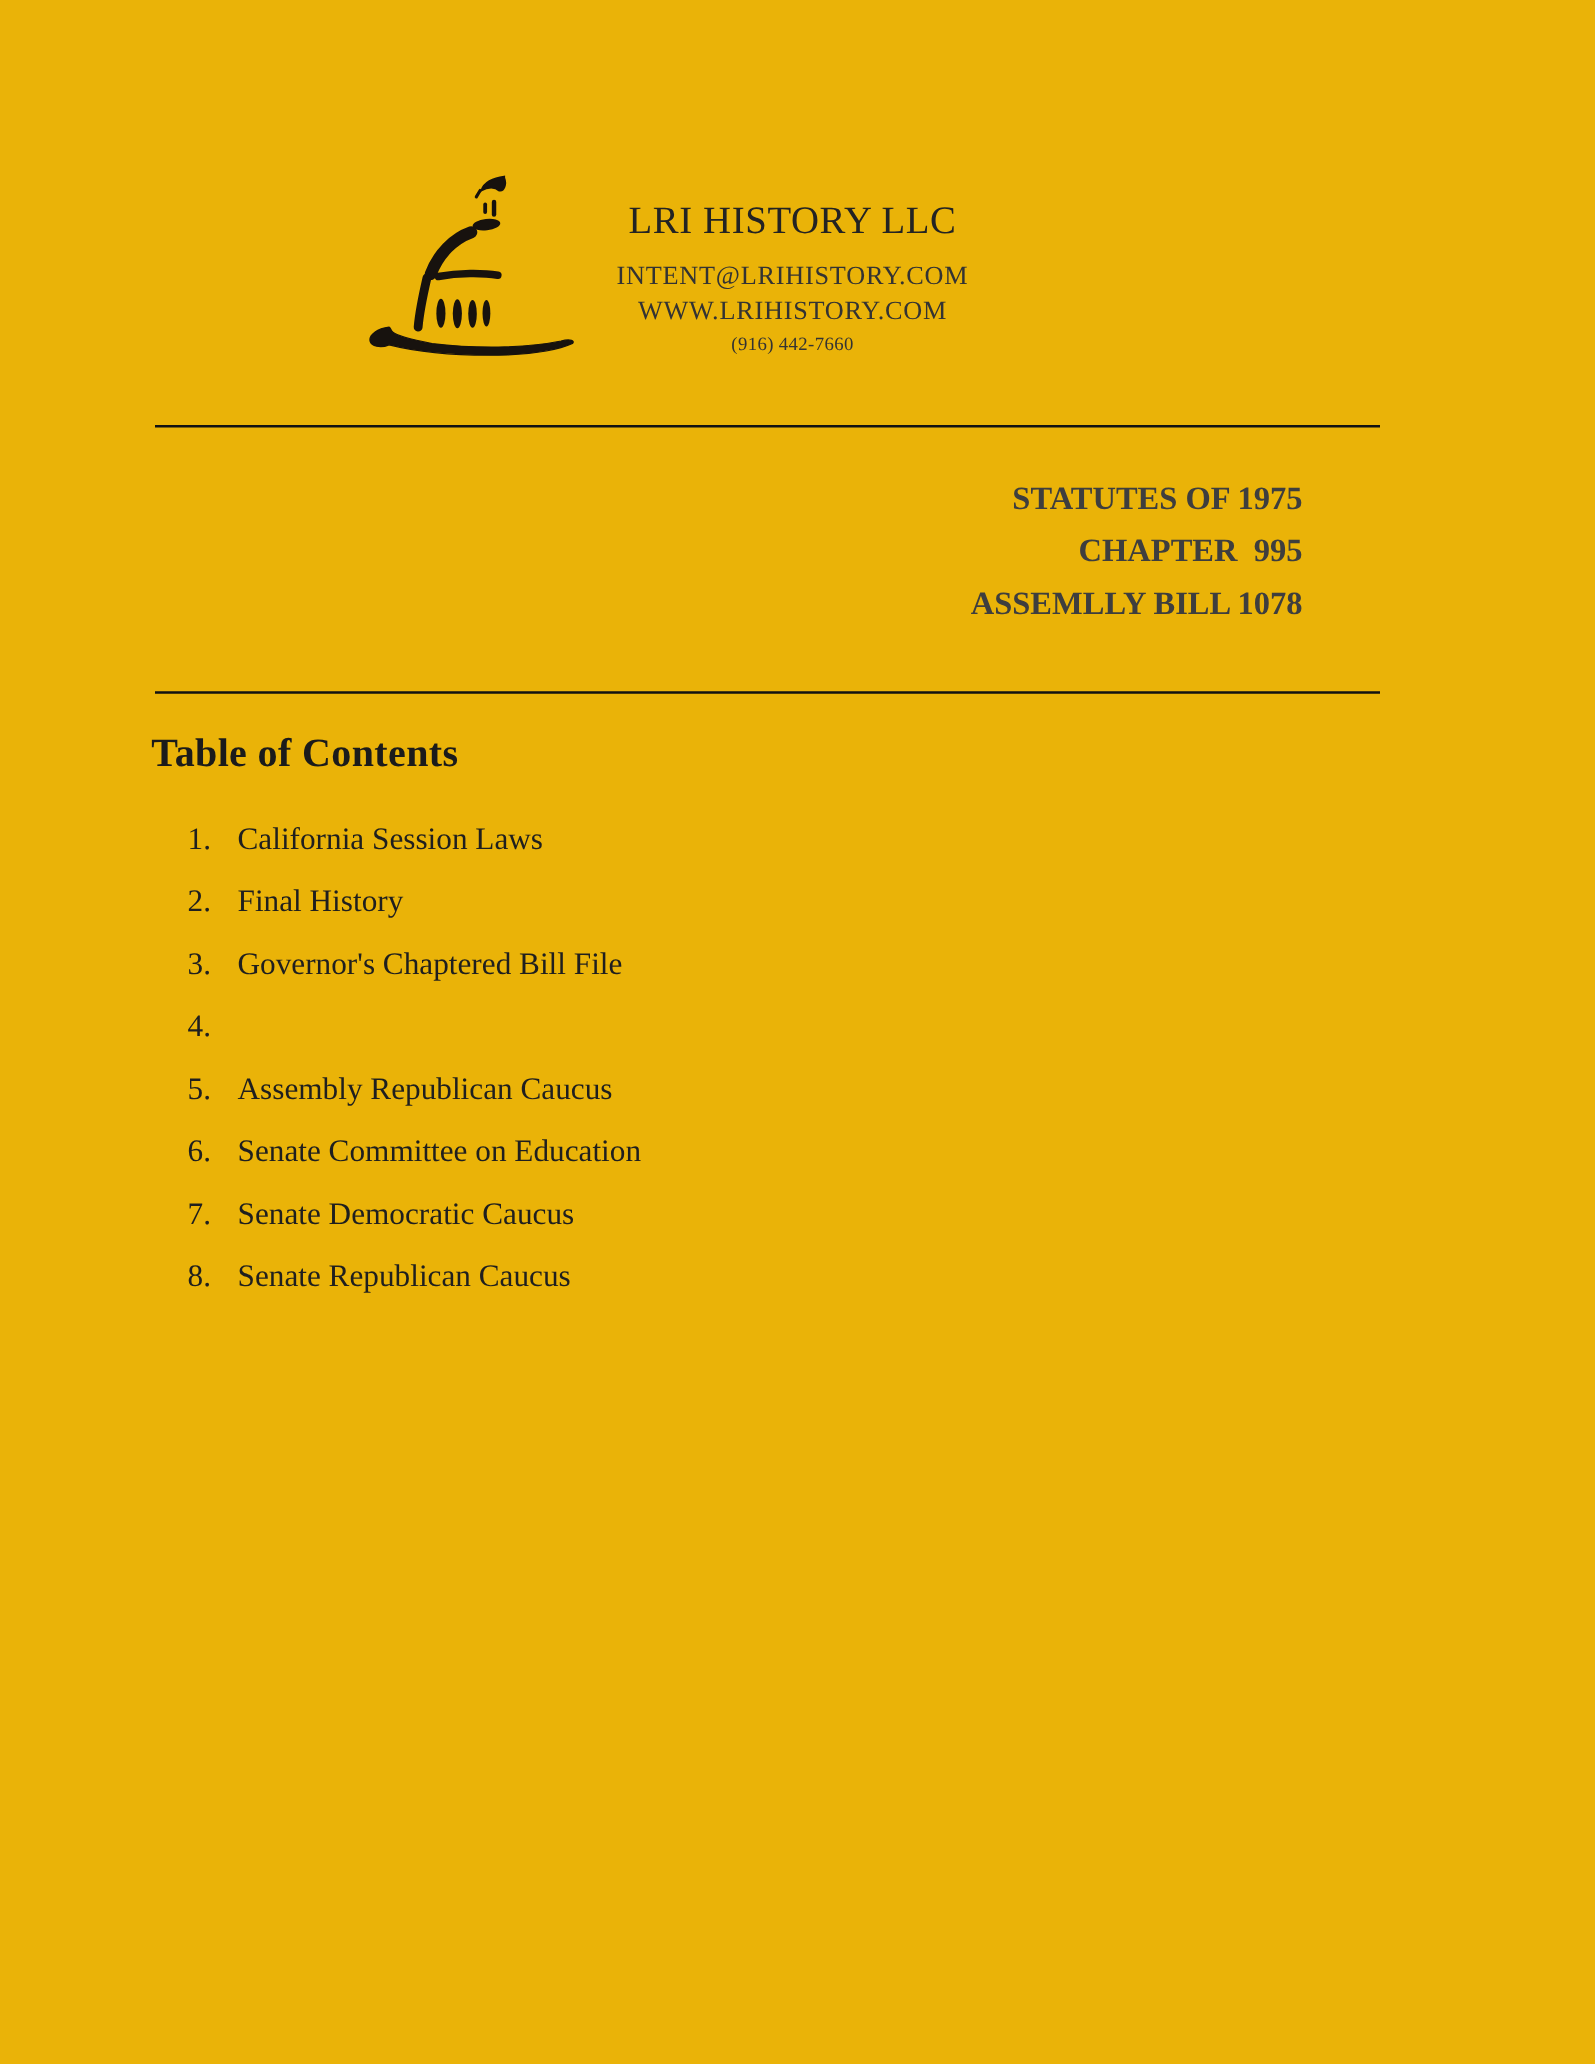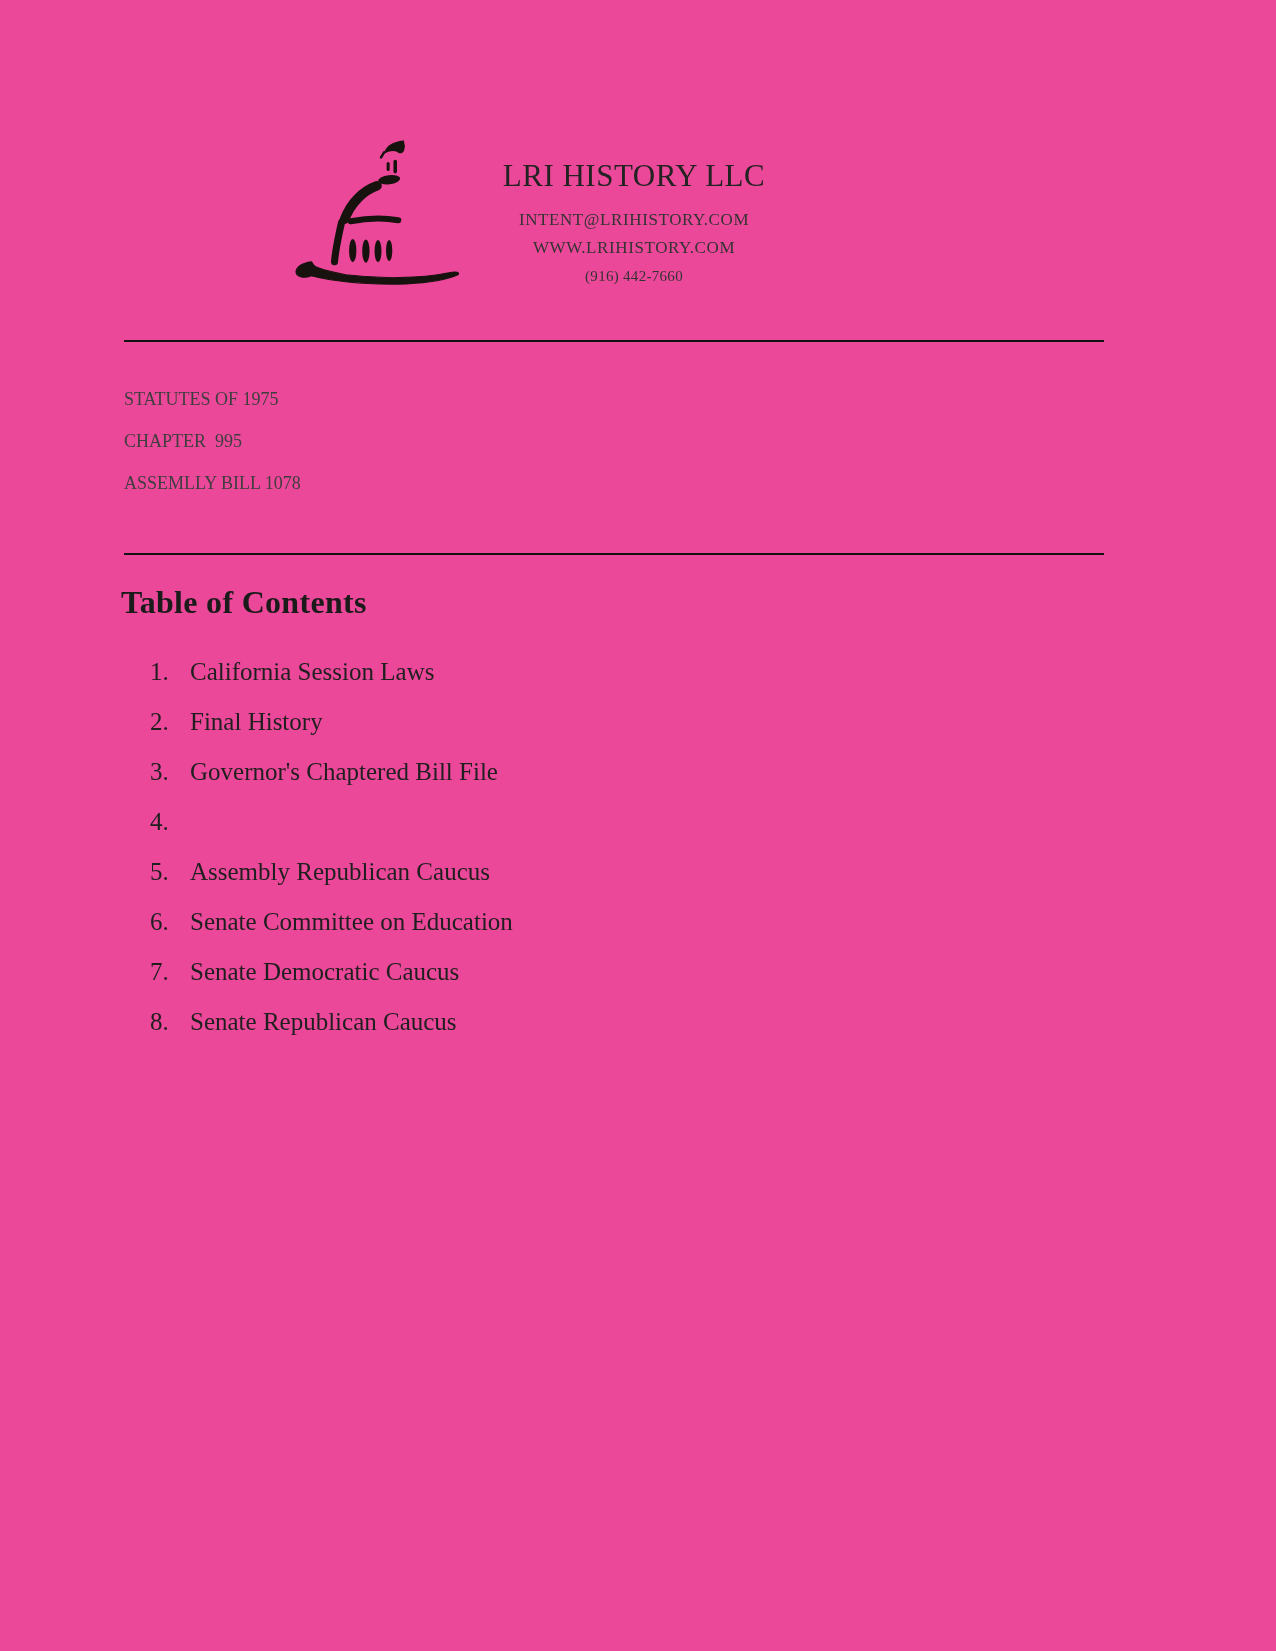--- a/index.html
+++ b/index.html
@@ -5,21 +5,21 @@
   html, body {
     margin: 0;
     padding: 0;
     background: #e8e8e8;
   }
   .page {
     position: relative;
     width: 1276px;
     height: 1651px;
     margin: 0 auto;
-    background: #ec4899;
+    background: #eab308;
     font-family: "Liberation Serif", "DejaVu Serif", serif;
     color: #1f1f1f;
     overflow: hidden;
   }
 
   
   .logo {
     position: absolute;
     left: 290px;
     top: 118px;
@@ -35,21 +35,21 @@
     color: #2a2a2a;
   }
   .company-name {
     font-size: 31px;
     line-height: 36px;
     letter-spacing: 0.5px;
     color: #232323;
     white-space: nowrap;
   }
   .contact-line {
-    font-size: 17px;
+    font-size: 21px;
     line-height: 28px;
     letter-spacing: 0.6px;
     color: #333333;
     white-space: nowrap;
   }
   .contact-line.first { margin-top: 12px; }
   .phone-line {
     font-size: 15px;
     line-height: 28px;
     letter-spacing: 0.3px;
@@ -67,23 +67,23 @@
   }
   .rule-top { top: 340px; }
   .rule-bottom { top: 553px; }
 
   
   .statutes-block {
     position: absolute;
     left: 124px;
     top: 378px;
     width: 918px;
-    text-align: left;
-    font-weight: normal;
-    font-size: 18px;
+    text-align: right;
+    font-weight: bold;
+    font-size: 26px;
     line-height: 42px;
     color: #3e3e3e;
   }
   .statutes-line { white-space: pre; }
 
   
   .toc-heading {
     position: absolute;
     left: 121px;
     top: 584px;

